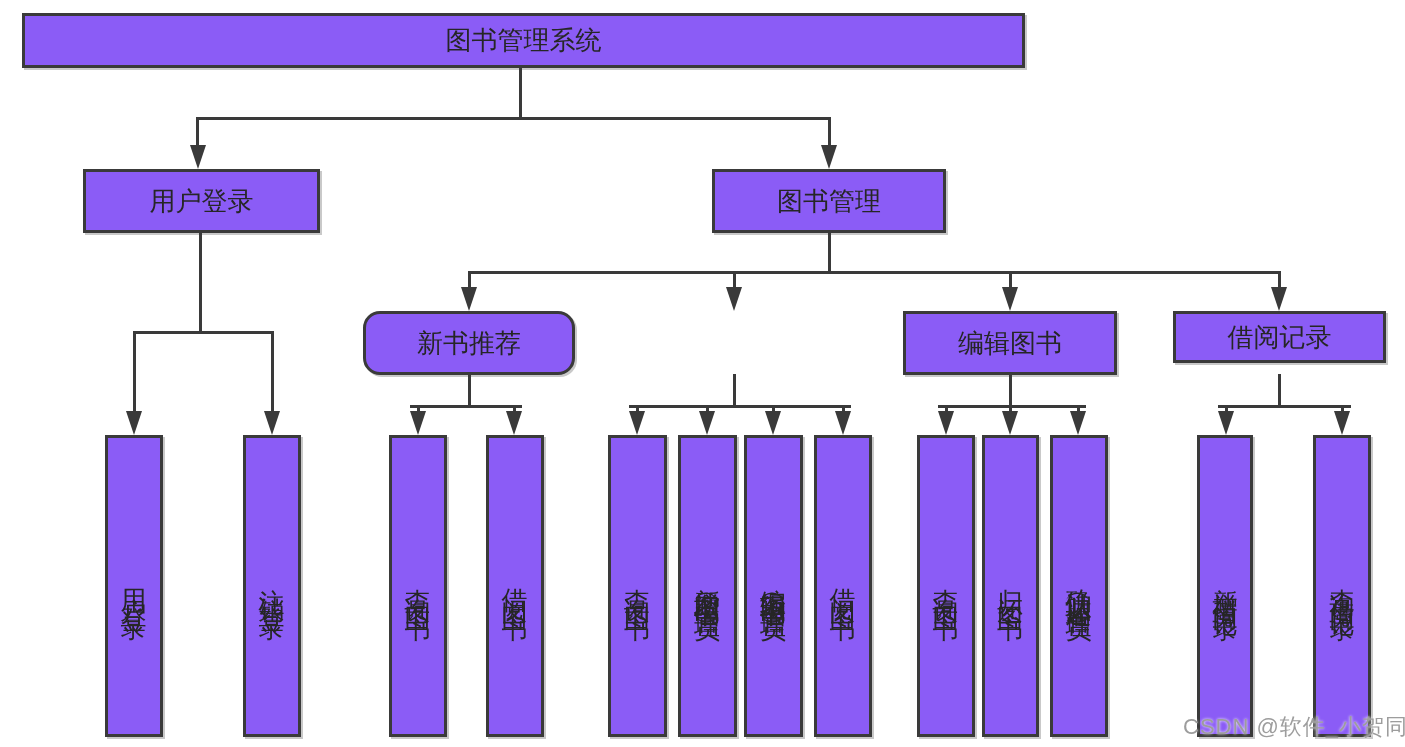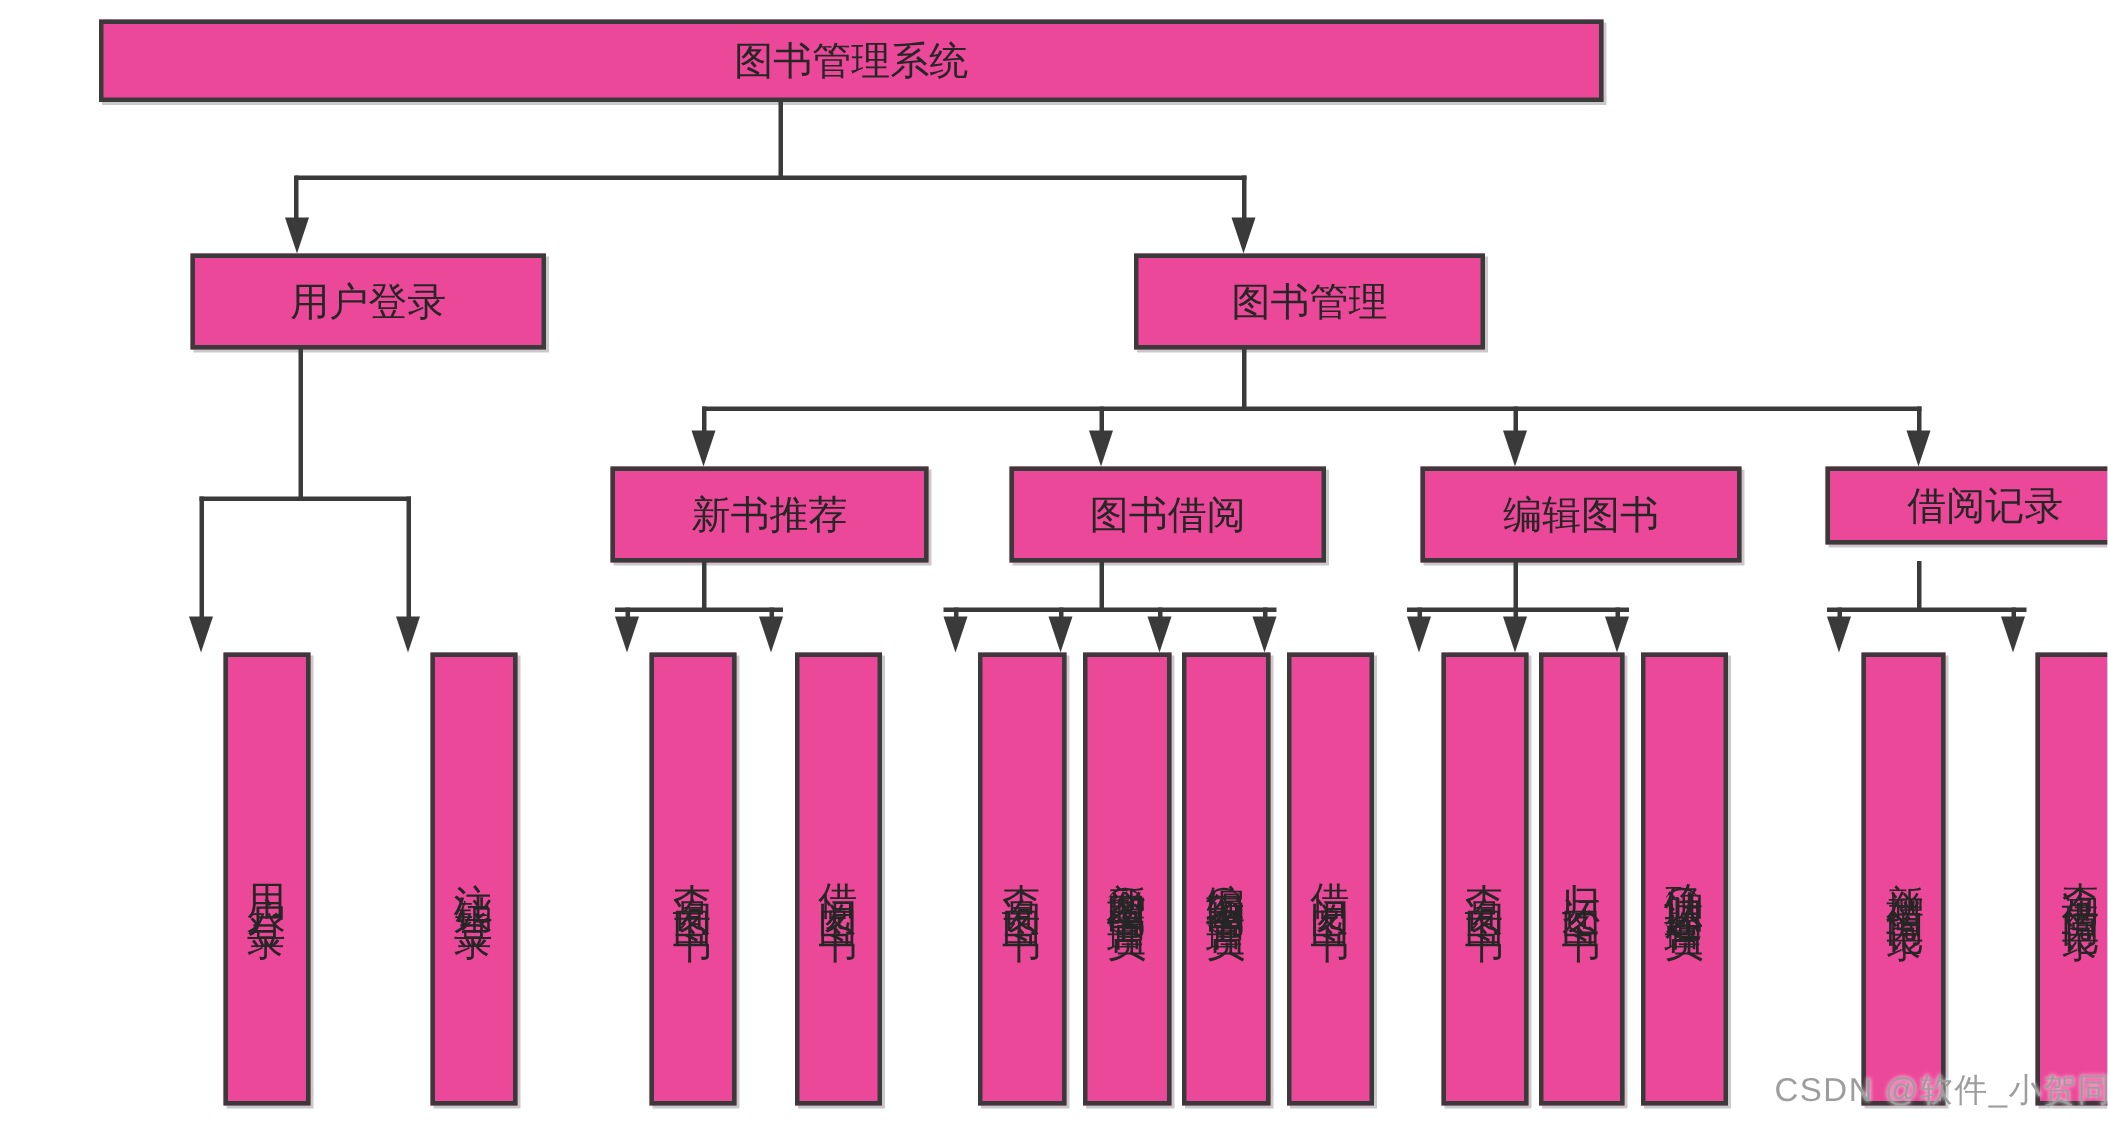--- a/index.html
+++ b/index.html
@@ -7,24 +7,23 @@
     --text:#262626;
     --wm:#9d9d9d;
   }
   html,body{margin:0;padding:0;background:#ffffff;}
   #canvas{
     position:relative;width:1405px;height:747px;background:#ffffff;
     font-family:"Liberation Sans","DejaVu Sans",sans-serif;overflow:hidden;
   }
   .node{
     position:absolute;box-sizing:border-box;border:3px solid var(--line);
-    background:#ec4899;display:flex;align-items:center;justify-content:center;
+    background:#8b5cf6;display:flex;align-items:center;justify-content:center;
     font-size:26px;color:var(--text);box-shadow:2px 2px 0 #c9c9c9;
     white-space:nowrap;
-    margin-left:44px;
   }
   .vnode{
     writing-mode:vertical-rl;text-orientation:mixed;
     line-height:1;white-space:normal;
   }
   .ls4{font-size:26px;letter-spacing:9px;}
   .ls6{font-size:25px;letter-spacing:6px;}
   .ls9{font-size:26px;letter-spacing:4px;}
   .hl{position:absolute;height:3px;background:var(--line);}
   .vl{position:absolute;width:3px;background:var(--line);}
@@ -66,22 +65,21 @@
   <div class="hl" style="left:468px;top:271px;width:813px;"></div>
   <div class="vl" style="left:468px;top:271px;height:20px;"></div>
   <div class="ar" style="left:461px;top:287px;"></div>
   <div class="vl" style="left:733px;top:271px;height:20px;"></div>
   <div class="ar" style="left:726px;top:287px;"></div>
   <div class="vl" style="left:1009px;top:271px;height:20px;"></div>
   <div class="ar" style="left:1002px;top:287px;"></div>
   <div class="vl" style="left:1278px;top:271px;height:20px;"></div>
   <div class="ar" style="left:1271px;top:287px;"></div>
 
-  <div class="node" style="left:363px;top:311px;width:212px;height:64px;">新书推荐</div>
-  <div class="node" style="left:629px;top:311px;width:211px;height:64px;">图书借阅</div>
+  <div class="node" style="left:363px;top:311px;width:212px;height:64px;border-radius:17px;">新书推荐</div>
   <div class="node" style="left:903px;top:311px;width:214px;height:64px;">编辑图书</div>
   <div class="node" style="left:1173px;top:311px;width:213px;height:52px;">借阅记录</div>
 
   <div class="vl" style="left:468px;top:374px;height:33px;"></div>
   <div class="hl" style="left:410px;top:405px;width:112px;"></div>
   <div class="vl" style="left:417px;top:405px;height:8px;"></div>
   <div class="ar" style="left:410px;top:411px;"></div>
   <div class="vl" style="left:513px;top:405px;height:8px;"></div>
   <div class="ar" style="left:506px;top:411px;"></div>
 

